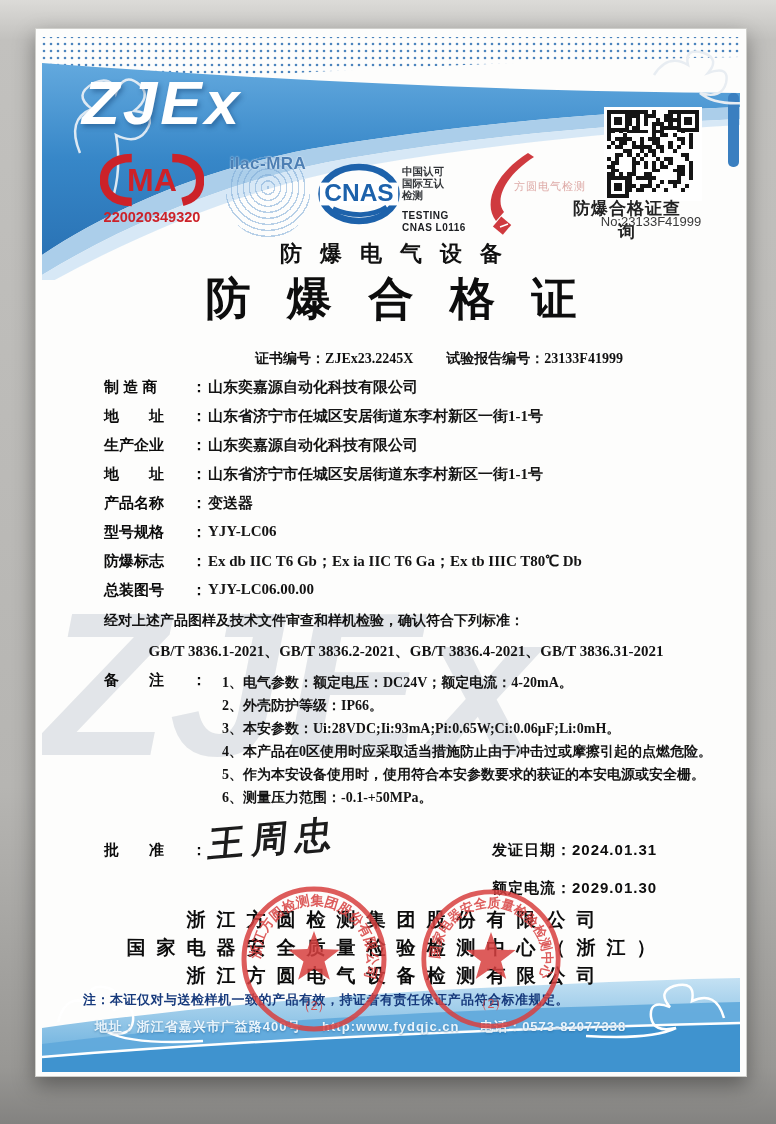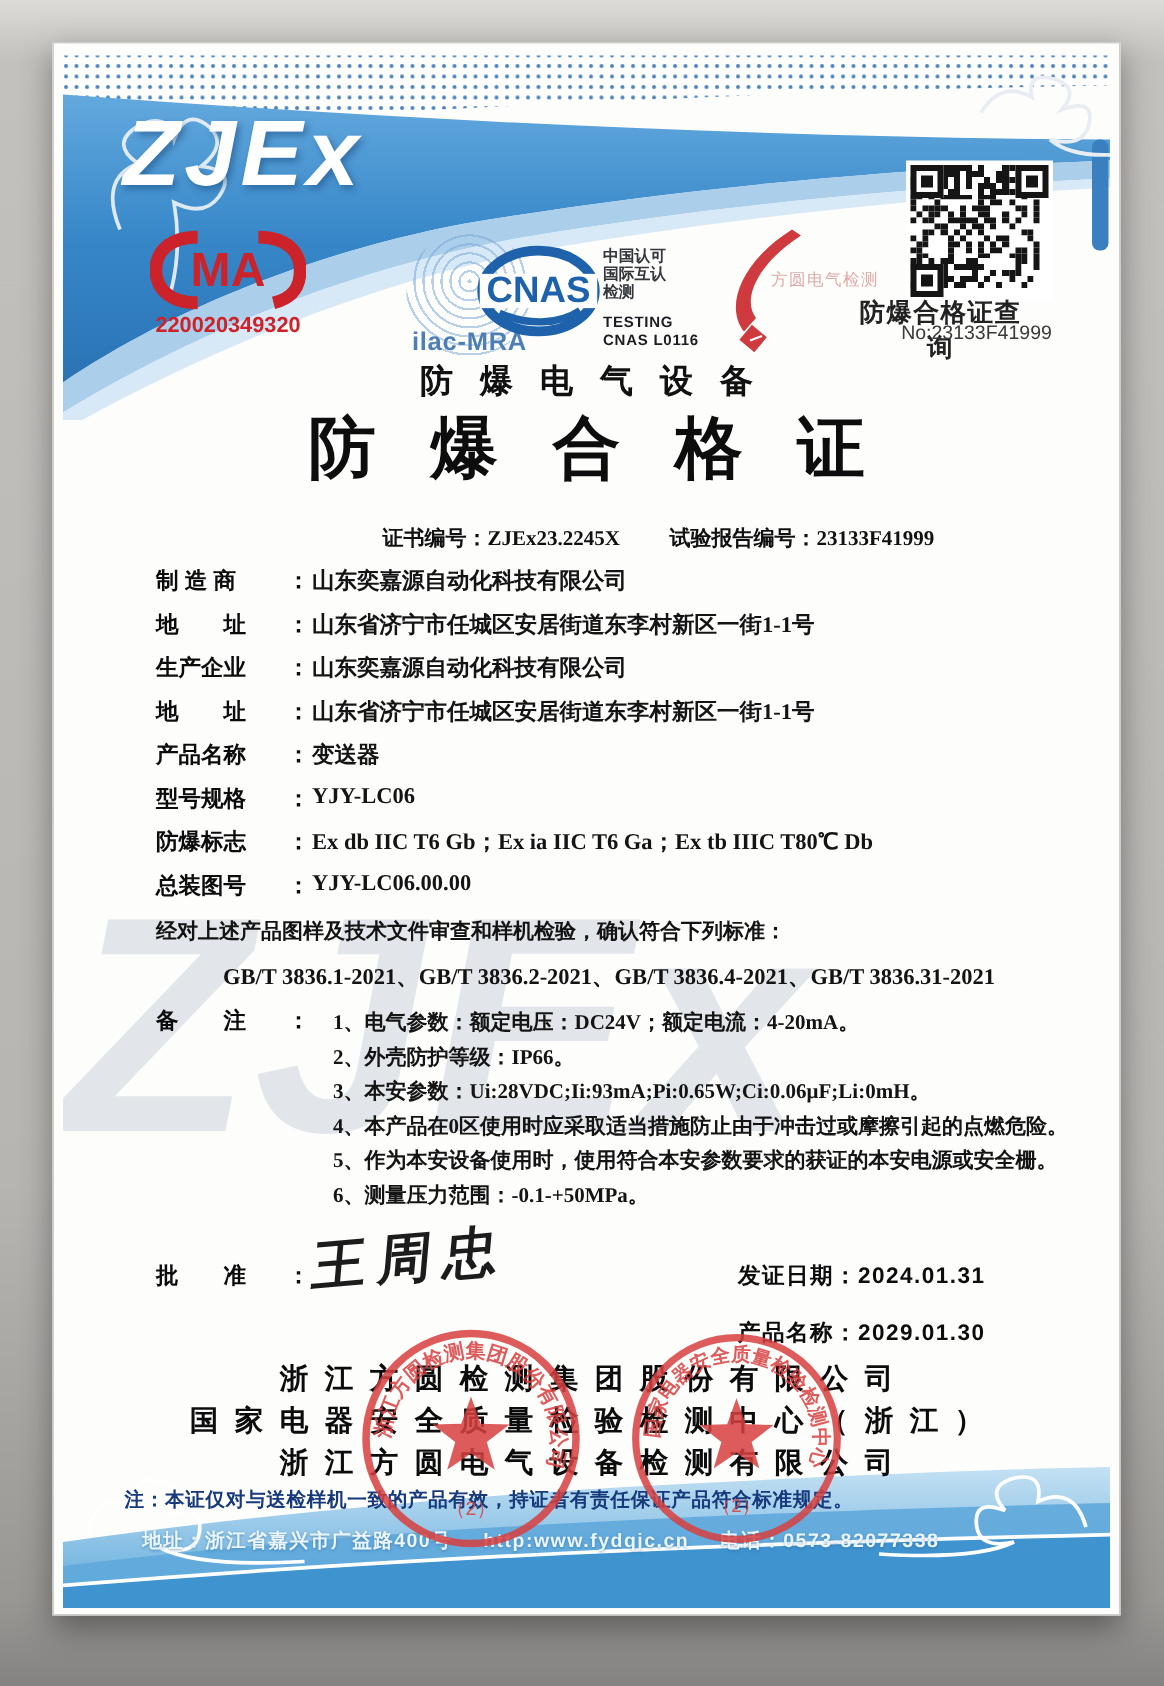--- a/index.html
+++ b/index.html
@@ -26,21 +26,21 @@
     position:absolute;left:46px;top:38px;z-index:2;
     font-size:62px;font-weight:bold;font-style:italic;color:#fff;letter-spacing:3px;
     text-shadow:2px 3px 5px rgba(15,60,110,.45);
   }
   .logo{position:absolute;z-index:2;}
   .cma-num{position:absolute;left:58px;top:180px;width:116px;text-align:center;
     color:#cc2229;font-weight:bold;font-size:14.5px;z-index:2;}
   .ilac{
     position:absolute;left:190px;top:125px;width:84px;height:84px;border-radius:50%;z-index:2;
     background:repeating-radial-gradient(circle at 50% 40%,rgba(125,170,214,.55) 0 1.4px,rgba(255,255,255,0) 1.4px 6px);
-    display:flex;align-items:flex-end;justify-content:center;margin-left:45px;
+    display:flex;align-items:flex-start;justify-content:center;
   }
   .ilac span{font-size:17px;font-weight:bold;color:#4d7fb4;letter-spacing:.5px;text-shadow:0 0 2px #fff;}
   .cnas-cn{position:absolute;left:366px;top:136px;z-index:2;font-size:10.5px;font-weight:bold;color:#33363a;line-height:12px;}
   .cnas-en{position:absolute;left:366px;top:181px;z-index:2;font-size:10px;font-weight:bold;color:#1b1d20;line-height:12px;letter-spacing:.5px;}
   .fy-text{position:absolute;left:478px;top:150px;z-index:2;font-size:11px;color:rgba(205,125,120,.65);letter-spacing:1px;}
   .qr{position:absolute;left:568px;top:78px;width:92px;height:88px;background:#fff;padding:3px;z-index:2;}
   .qr-grid{display:grid;grid-template-columns:repeat(21,1fr);grid-auto-rows:1fr;width:86px;height:82px;}
   .qr-grid i{background:#fff}.qr-grid i.b{background:#151515}
   .finder{position:absolute;width:22px;height:22px;border:4px solid #151515;background:#fff;box-sizing:border-box;}
   .finder::after{content:"";position:absolute;left:3px;top:3px;width:8px;height:8px;background:#151515;}
@@ -660,21 +660,21 @@
   </div>
 
   <div class="approve">
     <span class="flabel">批　　准</span>
     <span class="fcolon">：</span>
   </div>
   <div class="sig">王周忠</div>
 
   <div class="dates">
     <div><span>发证日期：</span><span>2024.01.31</span></div>
-    <div><span>产品名称：</span><span>2029.01.30</span></div>
+    <div><span>额定电流：</span><span>2029.01.30</span></div>
   </div>
 
   <div class="issuers">
     <div>浙江方圆检测集团股份有限公司</div>
     <div>国家电器安全质量检验检测中心（浙江）</div>
     <div>浙江方圆电气设备检测有限公司</div>
   </div>
 
   <svg class="stamp" style="left:203px;top:855px" width="150" height="150" viewBox="0 0 150 150">
     <circle cx="75" cy="75" r="70" fill="none" stroke="#d84040" stroke-width="5"></circle>

